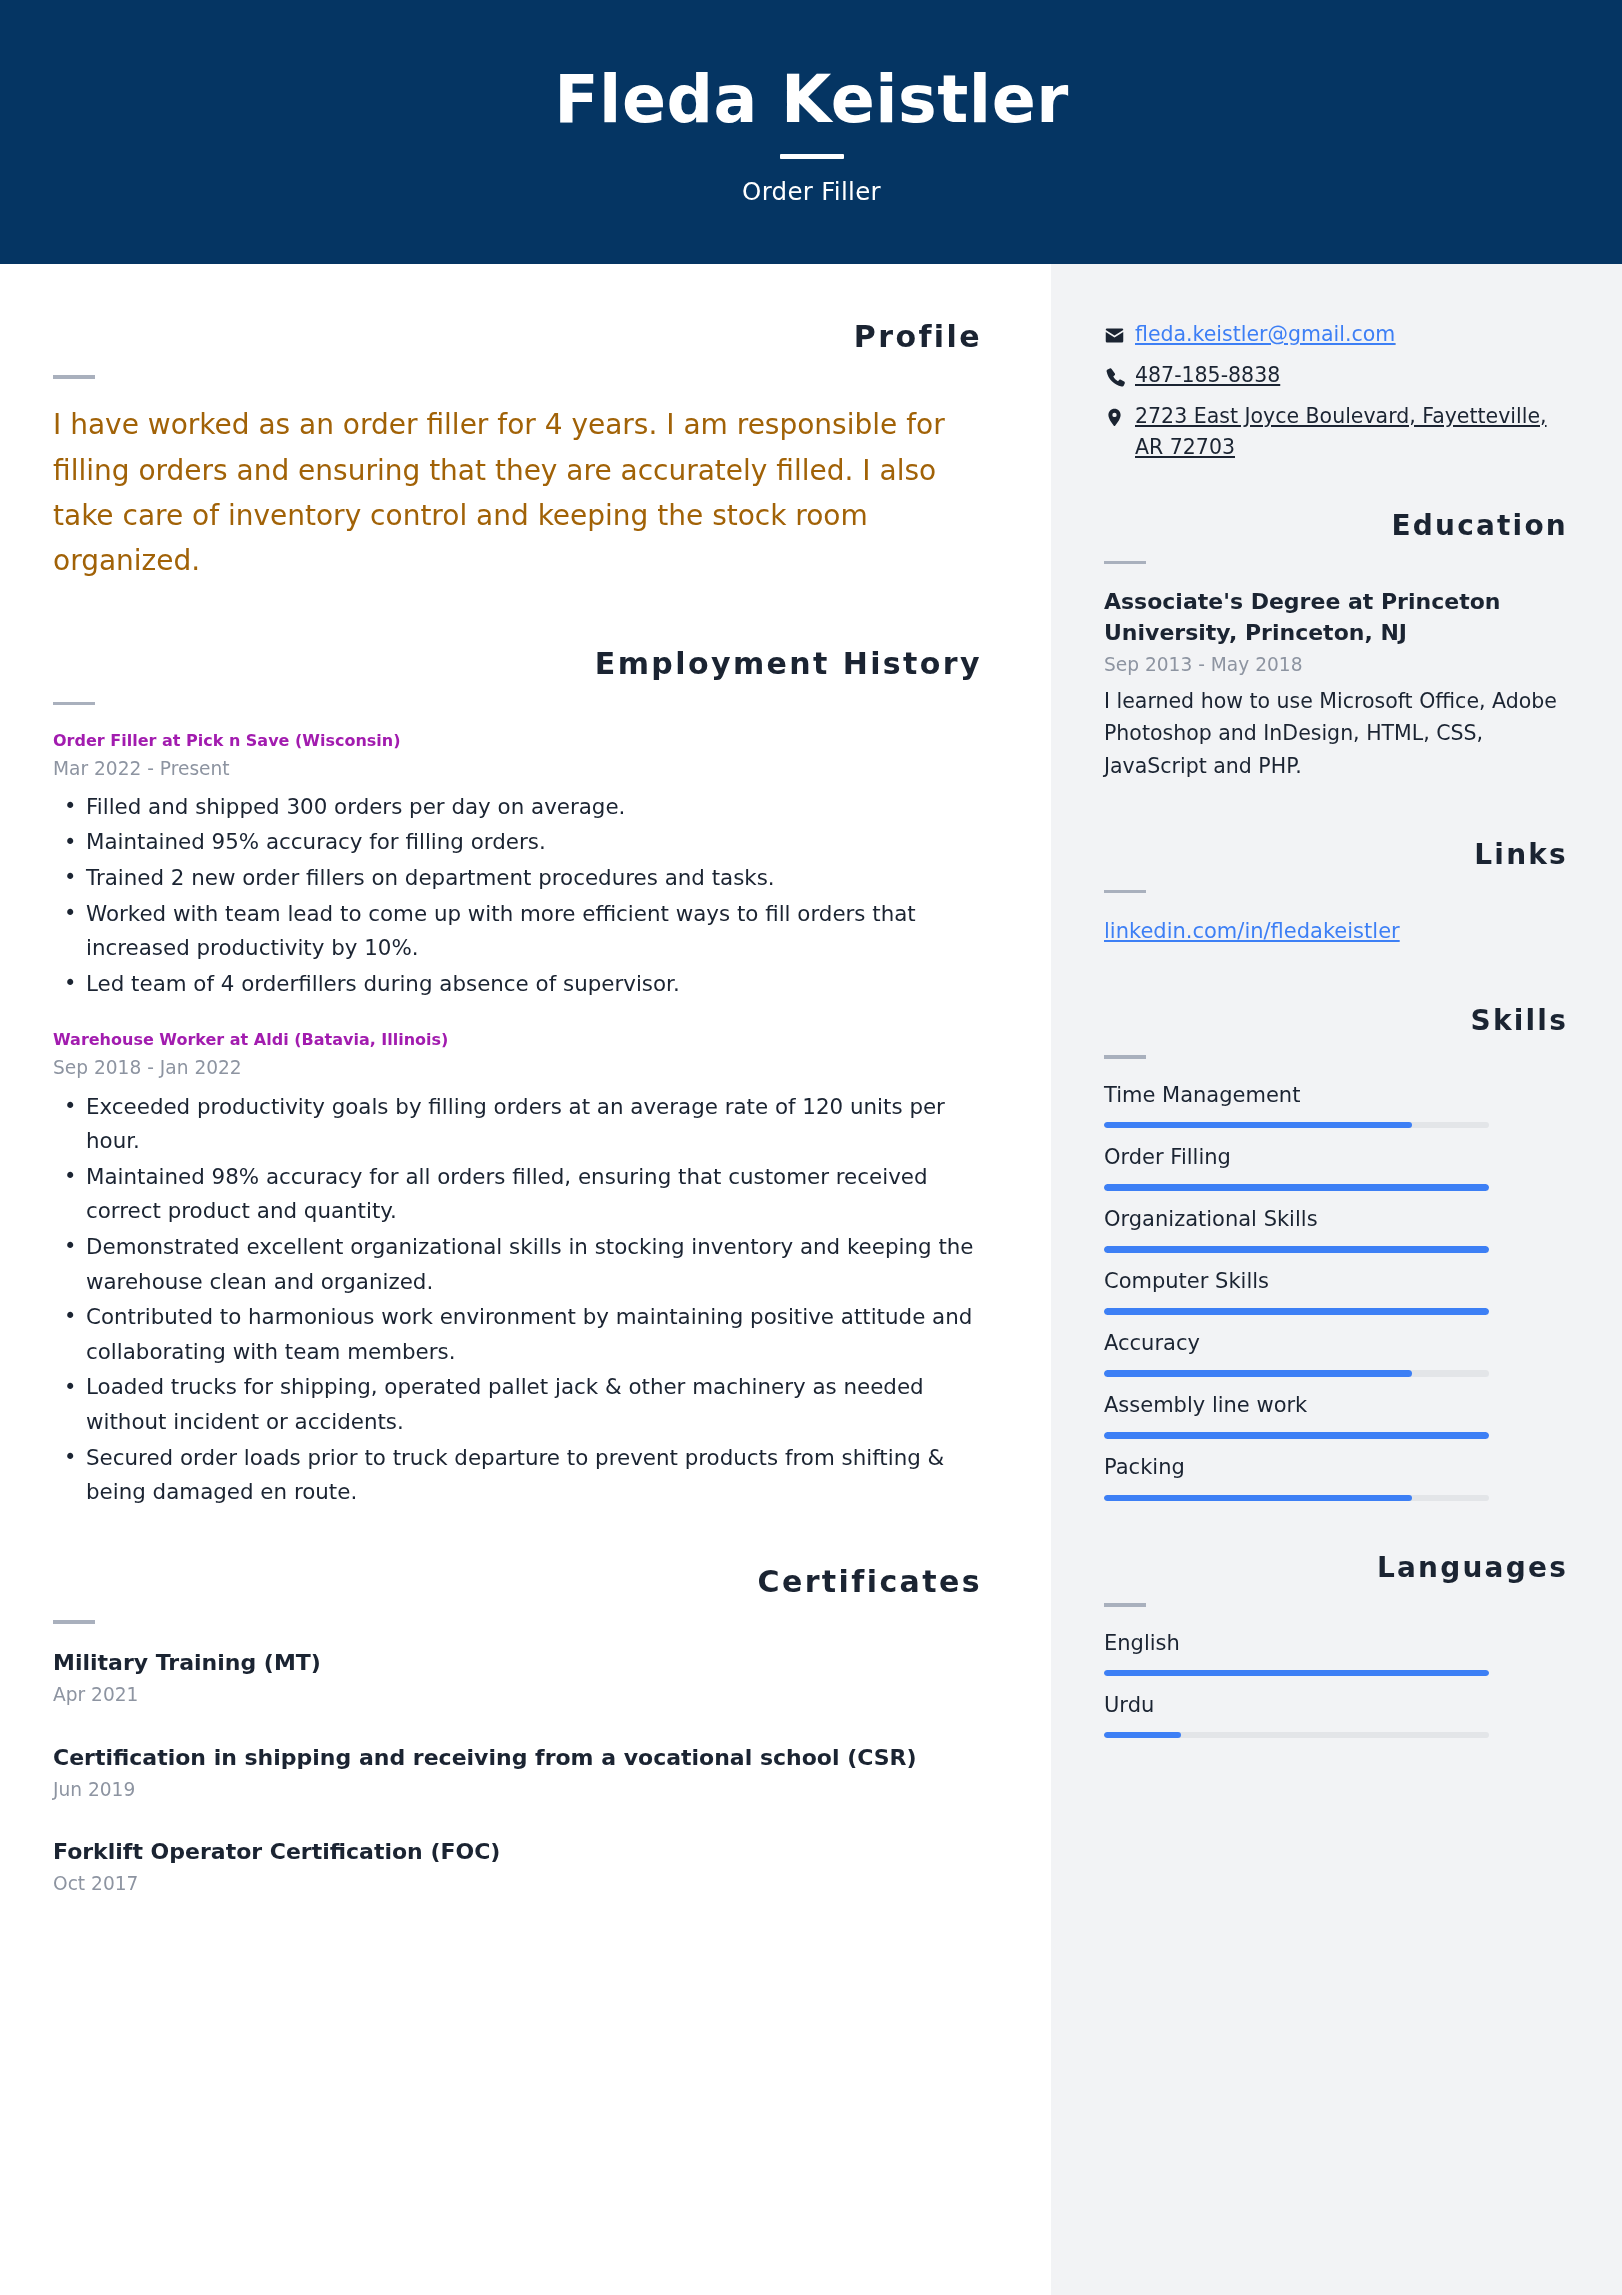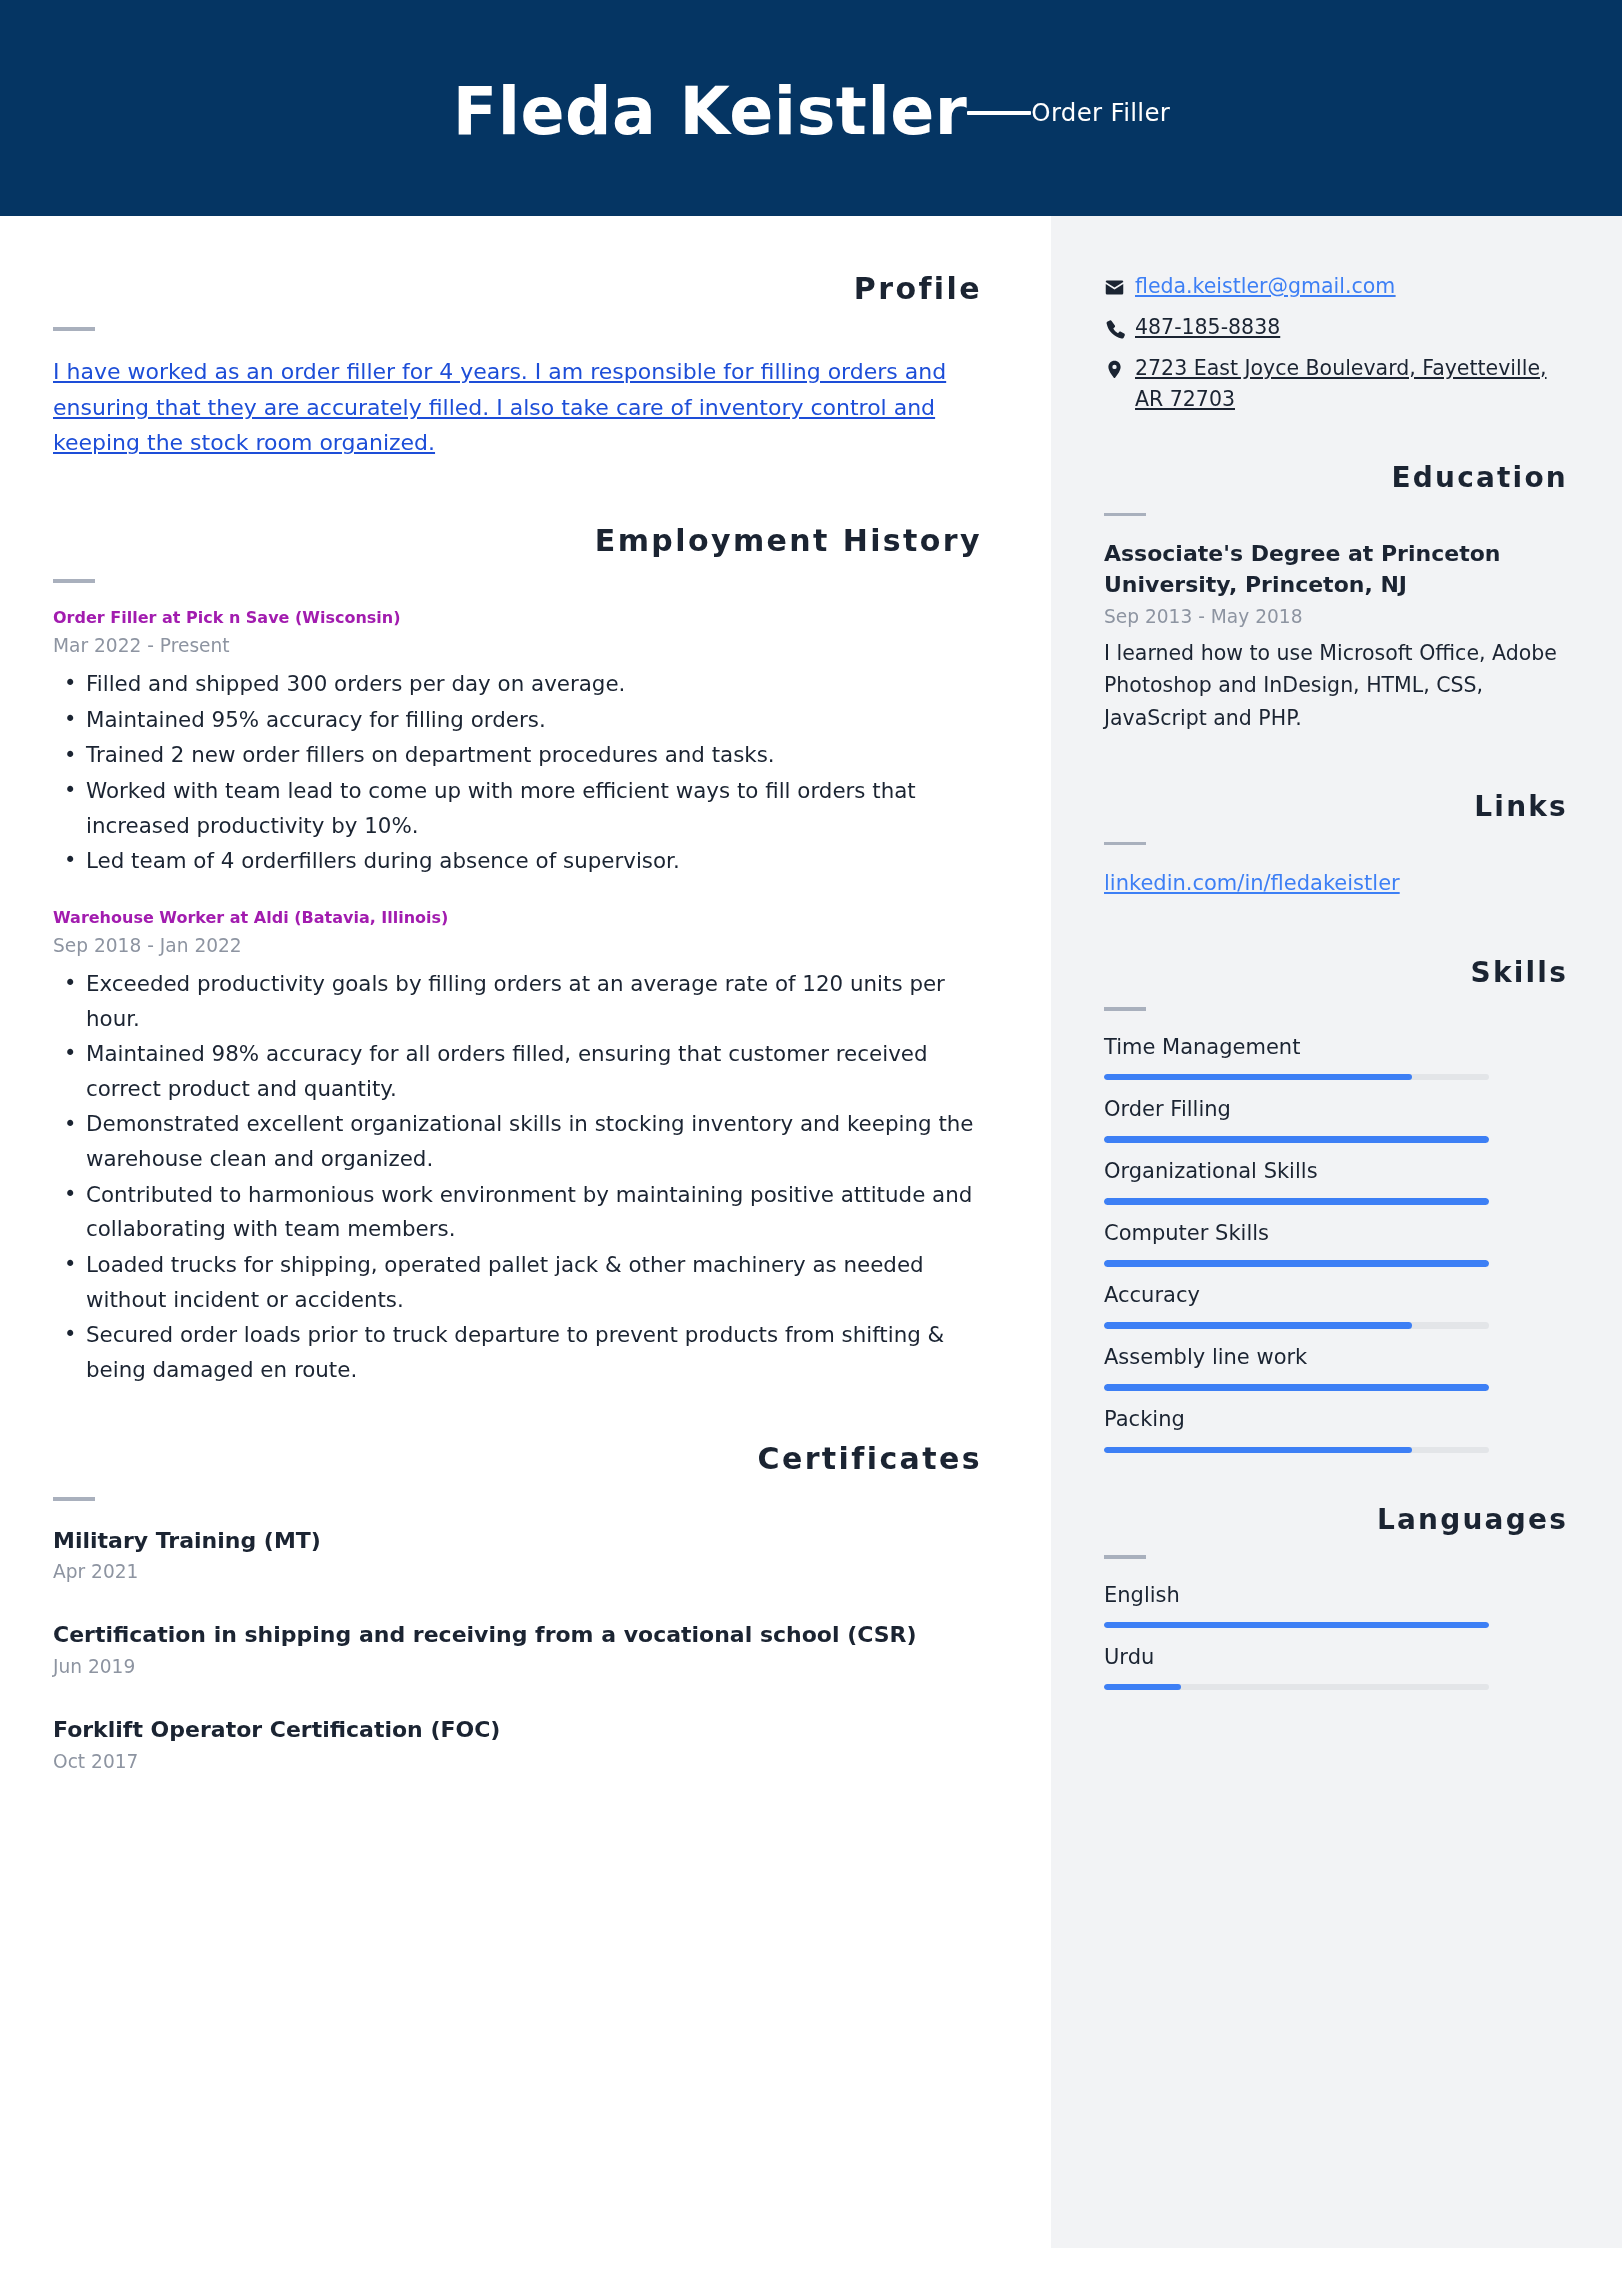--- a/index.html
+++ b/index.html
@@ -11,22 +11,23 @@
   body {
     width: 1623px;
     min-height: 2296px;
     position: relative;
     color: #1b2432;
   }
 
   
   .resume-header {
     background: #053563;
-    height: 216px;
+    height: 264px;
     display: flex;
+    flex-direction: column;
     align-items: center;
     justify-content: center;
     padding-top: 8px;
   }
   .resume-name {
     color: #ffffff;
     font-size: 65px;
     font-weight: 700;
     letter-spacing: 0.5px;
     line-height: 1.05;
@@ -83,24 +84,23 @@
   .title-rule {
     width: 42px;
     height: 3.6px;
     background: #a9b0bd;
     margin: 20px 0 23.6px 0;
   }
   .title-rule.side { margin: 18px 0 22px 0; }
 
   
   .profile-text {
-    font-size: 22px;
+    font-size: 28px;
     line-height: 1.62;
-    color: #1d4ed8;
-    text-decoration: underline;
+    color: #a16207;
   }
   .block-gap { height: 53px; }
   .block-gap-sm { height: 27px; }
 
   .job { margin-bottom: 5.5px; }
   .job-title {
     font-size: 16px;
     font-weight: 700;
     color: #a21caf;
     line-height: 1.45;

